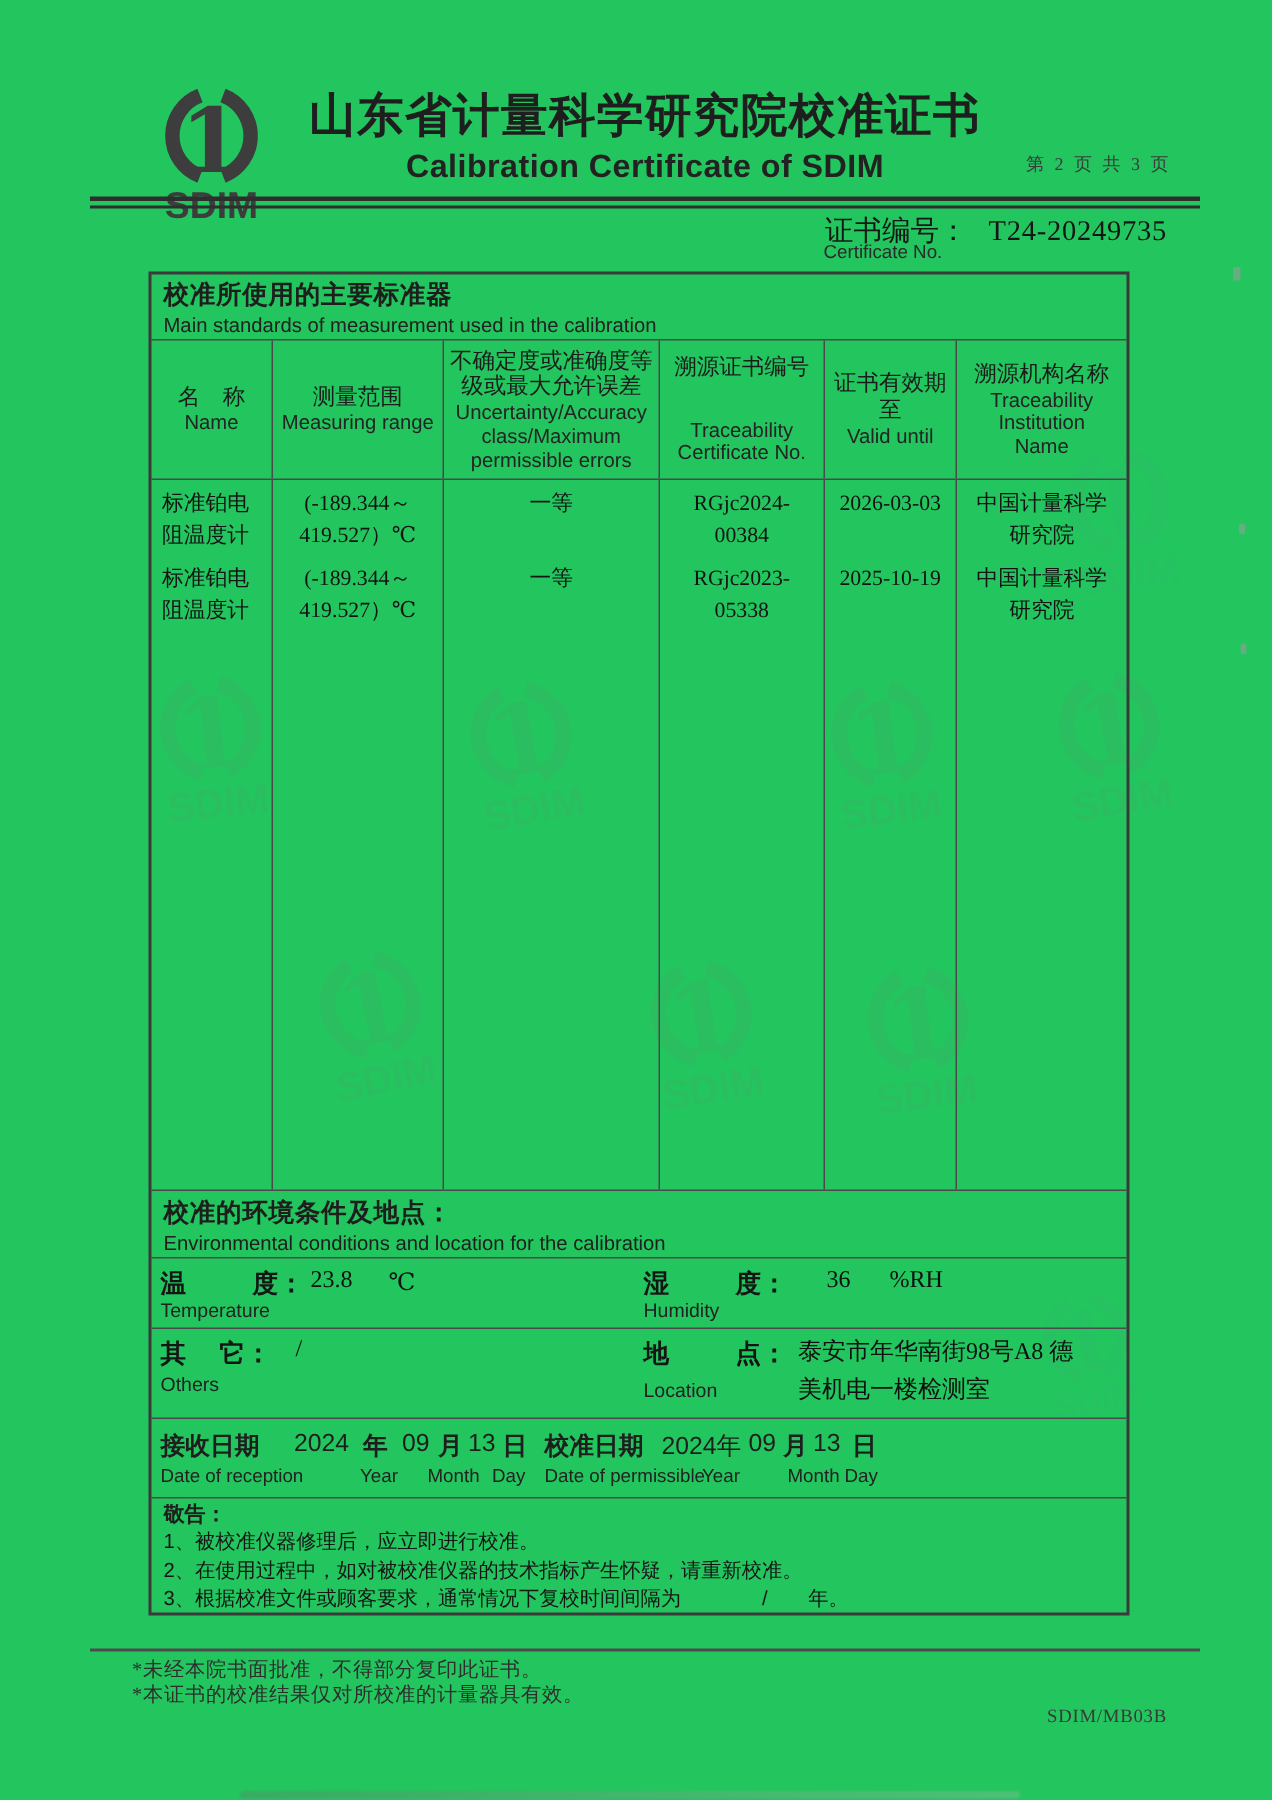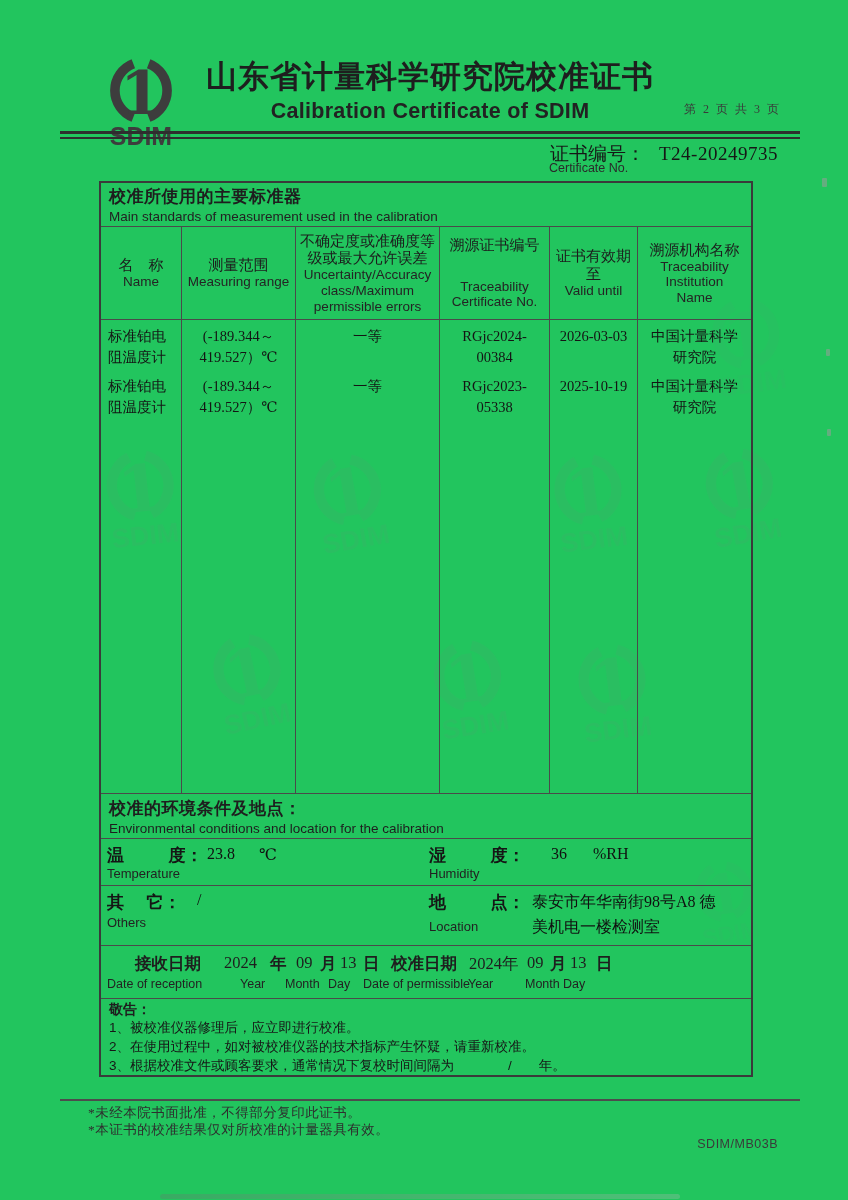--- a/index.html
+++ b/index.html
@@ -54,35 +54,35 @@
   .env-title .en{font-size:13.5px; margin-top:1px;}
 
   .env-row{position:relative; box-sizing:border-box; border-top:1px solid #4a4a4a;}
   .row-th{height:47px;} .row-ol{height:60px;}
   .lblpair{position:absolute; display:flex; justify-content:space-between;
     font-size:17px; font-weight:600; letter-spacing:.3px; color:#151515;}
   .env-val{position:absolute; font-family:"Liberation Serif","DejaVu Serif",serif; font-size:16px; color:#101010;}
   .env-en{position:absolute; font-size:13px; color:#222;}
 
   .dates-row{position:relative; height:53px; box-sizing:border-box; border-top:1px solid #4a4a4a;}
-  .d-zh{position:absolute; top:7px; font-size:16.5px;margin-left:28px;}
+  .d-zh{position:absolute; top:7px; font-size:16.5px;}
   .d-lab{font-weight:600;}
-  .d-num{font-family:Liberation Serif, serif;}
+  .d-num{font-family:Liberation Sans, sans-serif;}
   .d-unit{font-weight:600;}
   .d-en{position:absolute; top:31px; font-size:12.5px; color:#222;}
 
   .notice{height:77px; box-sizing:border-box; border-top:1px solid #4a4a4a; padding:2px 8px 0 8px;}
   .notice .ttl{font-size:14px; font-weight:700;}
   .notice .item{font-size:13.5px; line-height:1.4; color:#161616;}
 
   
   .footer-rule{left:60px; top:1099px; width:740px; height:2px; background:#4c4c4c;}
   .footnote{left:88px; font-size:13.5px; font-family:"Liberation Serif","DejaVu Serif",serif; color:#2e2e2e; letter-spacing:.5px;}
   .fn1{top:1104px;} .fn2{top:1121px;}
-  .form-code{right:70px; top:1137px; font-size:12.5px; font-family:Liberation Sans, sans-serif; color:#3a3a3a; letter-spacing:.5px;}
+  .form-code{right:70px; top:1137px; font-size:12.5px; font-family:Liberation Serif, serif; color:#3a3a3a; letter-spacing:.5px;}
 
   
   .wm{position:absolute; width:115px; height:100px; color:#6f8a80; opacity:.10; pointer-events:none;}
   .wm.light{opacity:.06;}
   .speck{position:absolute; background:#9a9a9a; opacity:.55; border-radius:1px;}
   .streak{left:160px; top:1194px; width:520px; height:5px; border-radius:3px;
     background:linear-gradient(90deg,#6f6f6f,#8f8f8f 45%,#b5b5b5); opacity:.3; filter:blur(.6px);}
 </style>
 </head>
 <body>

